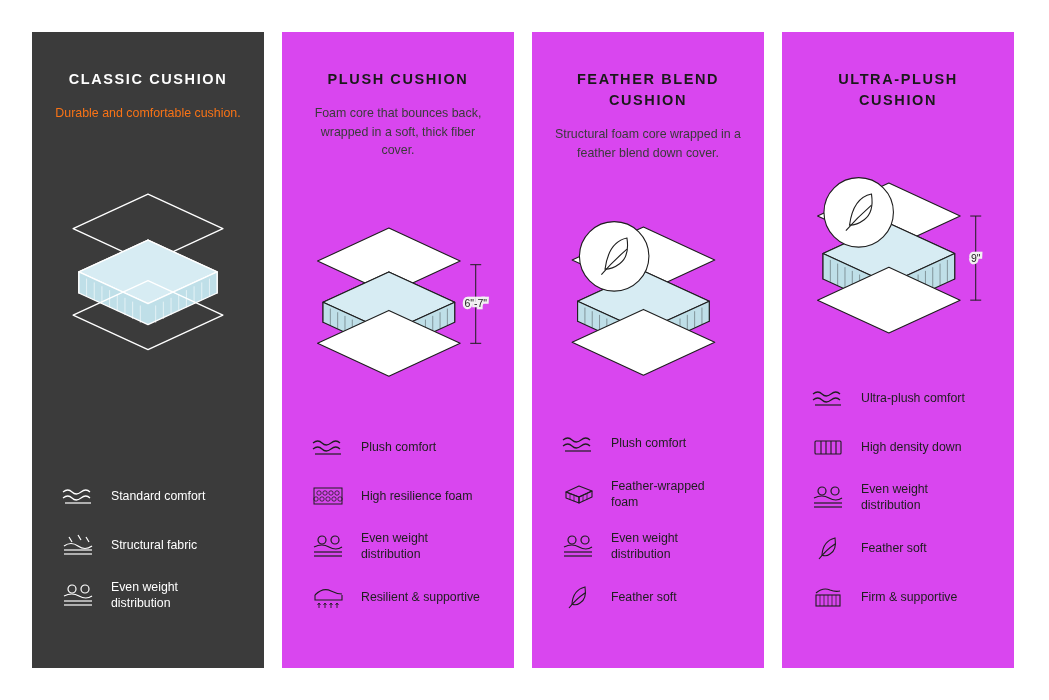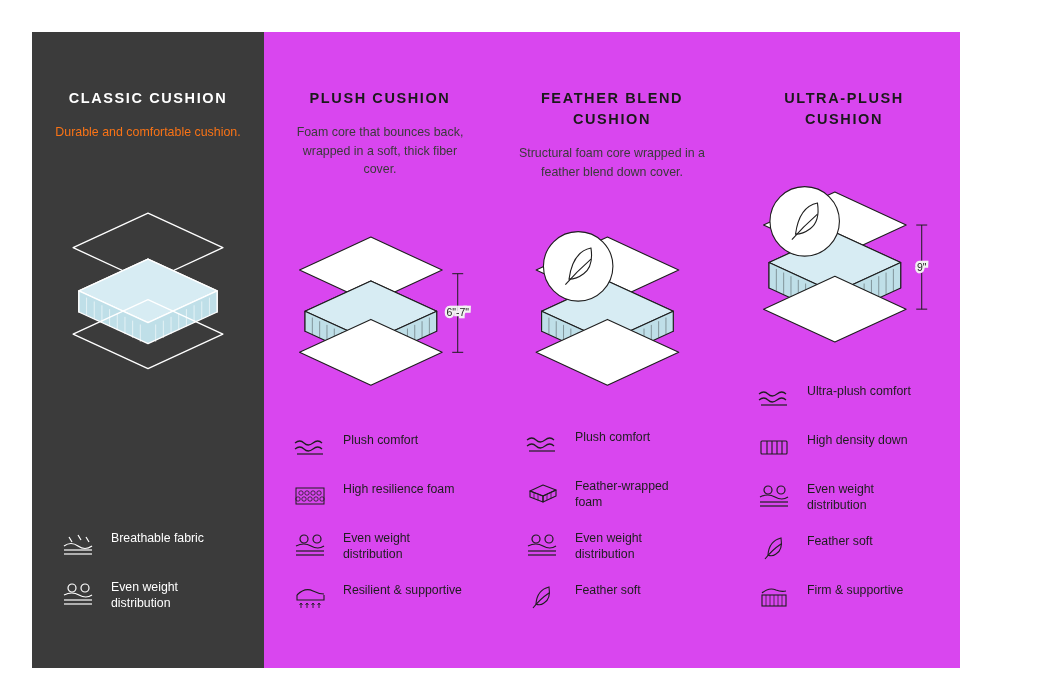--- a/index.html
+++ b/index.html
@@ -19,26 +19,27 @@
     height: 700px;
     display: flex;
     justify-content: flex-start;
     align-items: flex-start;
     padding: 32px 0 0 32px;
     box-sizing: border-box;
   }
   .card {
     width: 232px;
     height: 636px;
+    margin-right: 18px;
     box-sizing: border-box;
     position: relative;
     display: flex;
     flex-direction: column;
     align-items: center;
-    padding: 44px 20px 20px 20px;
+    padding: 25px 20px 20px 20px;
   }
   .card.dark {
     background: #3b3b3b;
     color: #ffffff;
   }
   .card.light {
     background: #d946ef;
     color: #1a1a1a;
   }
   .card-title {
@@ -74,21 +75,21 @@
   .features {
     width: 100%;
     margin-top: auto;
     padding-bottom: 36px;
     display: flex;
     flex-direction: column;
     gap: 19px;
   }
   .feature {
     display: flex;
-    align-items: flex-start;
+    align-items: center;
     gap: 13px;
     padding-left: 6px;
   }
   .feature .ficon {
     width: 40px;
     min-width: 40px;
     height: 30px;
     display: flex;
     align-items: center;
     justify-content: center;
@@ -145,28 +146,38 @@
           </g>
 
           <polygon points="100,112 178,148 100,184 22,148" fill="none"></polygon>
         </g>
       </svg>
     </div>
 
     <div class="features">
       <div class="feature">
         <span class="ficon">
+          <svg width="34" height="20" viewBox="0 0 34 20" fill="none" stroke="#ffffff" stroke-width="1.2">
+            <path d="M2 6 q5 -4 9 0 t9 0 t9 0"></path>
+            <path d="M2 12 q5 -4 9 0 t9 0 t9 0"></path>
+            <path d="M4 17 h26"></path>
+          </svg>
+        </span>
+        <span class="flabel">Standard comfort</span>
+      </div>
+      <div class="feature">
+        <span class="ficon">
           <svg width="34" height="24" viewBox="0 0 34 24" fill="none" stroke="#ffffff" stroke-width="1.2">
             <path d="M8 4 l3 5 M17 2 l3 5 M25 4 l3 5"></path>
             <path d="M3 13 q7 -5 14 0 t14 0"></path>
             <path d="M3 17 h28"></path>
             <path d="M3 21 h28"></path>
           </svg>
         </span>
-        <span class="flabel">Breathable fabric</span>
+        <span class="flabel">Structural fabric</span>
       </div>
       <div class="feature">
         <span class="ficon">
           <svg width="34" height="24" viewBox="0 0 34 24" fill="none" stroke="#ffffff" stroke-width="1.2">
             <circle cx="11" cy="6" r="4"></circle>
             <circle cx="24" cy="6" r="4"></circle>
             <path d="M3 13 q8 -4 15 0 t13 0"></path>
             <path d="M3 18 h28"></path>
             <path d="M3 22 h28"></path>
           </svg>

